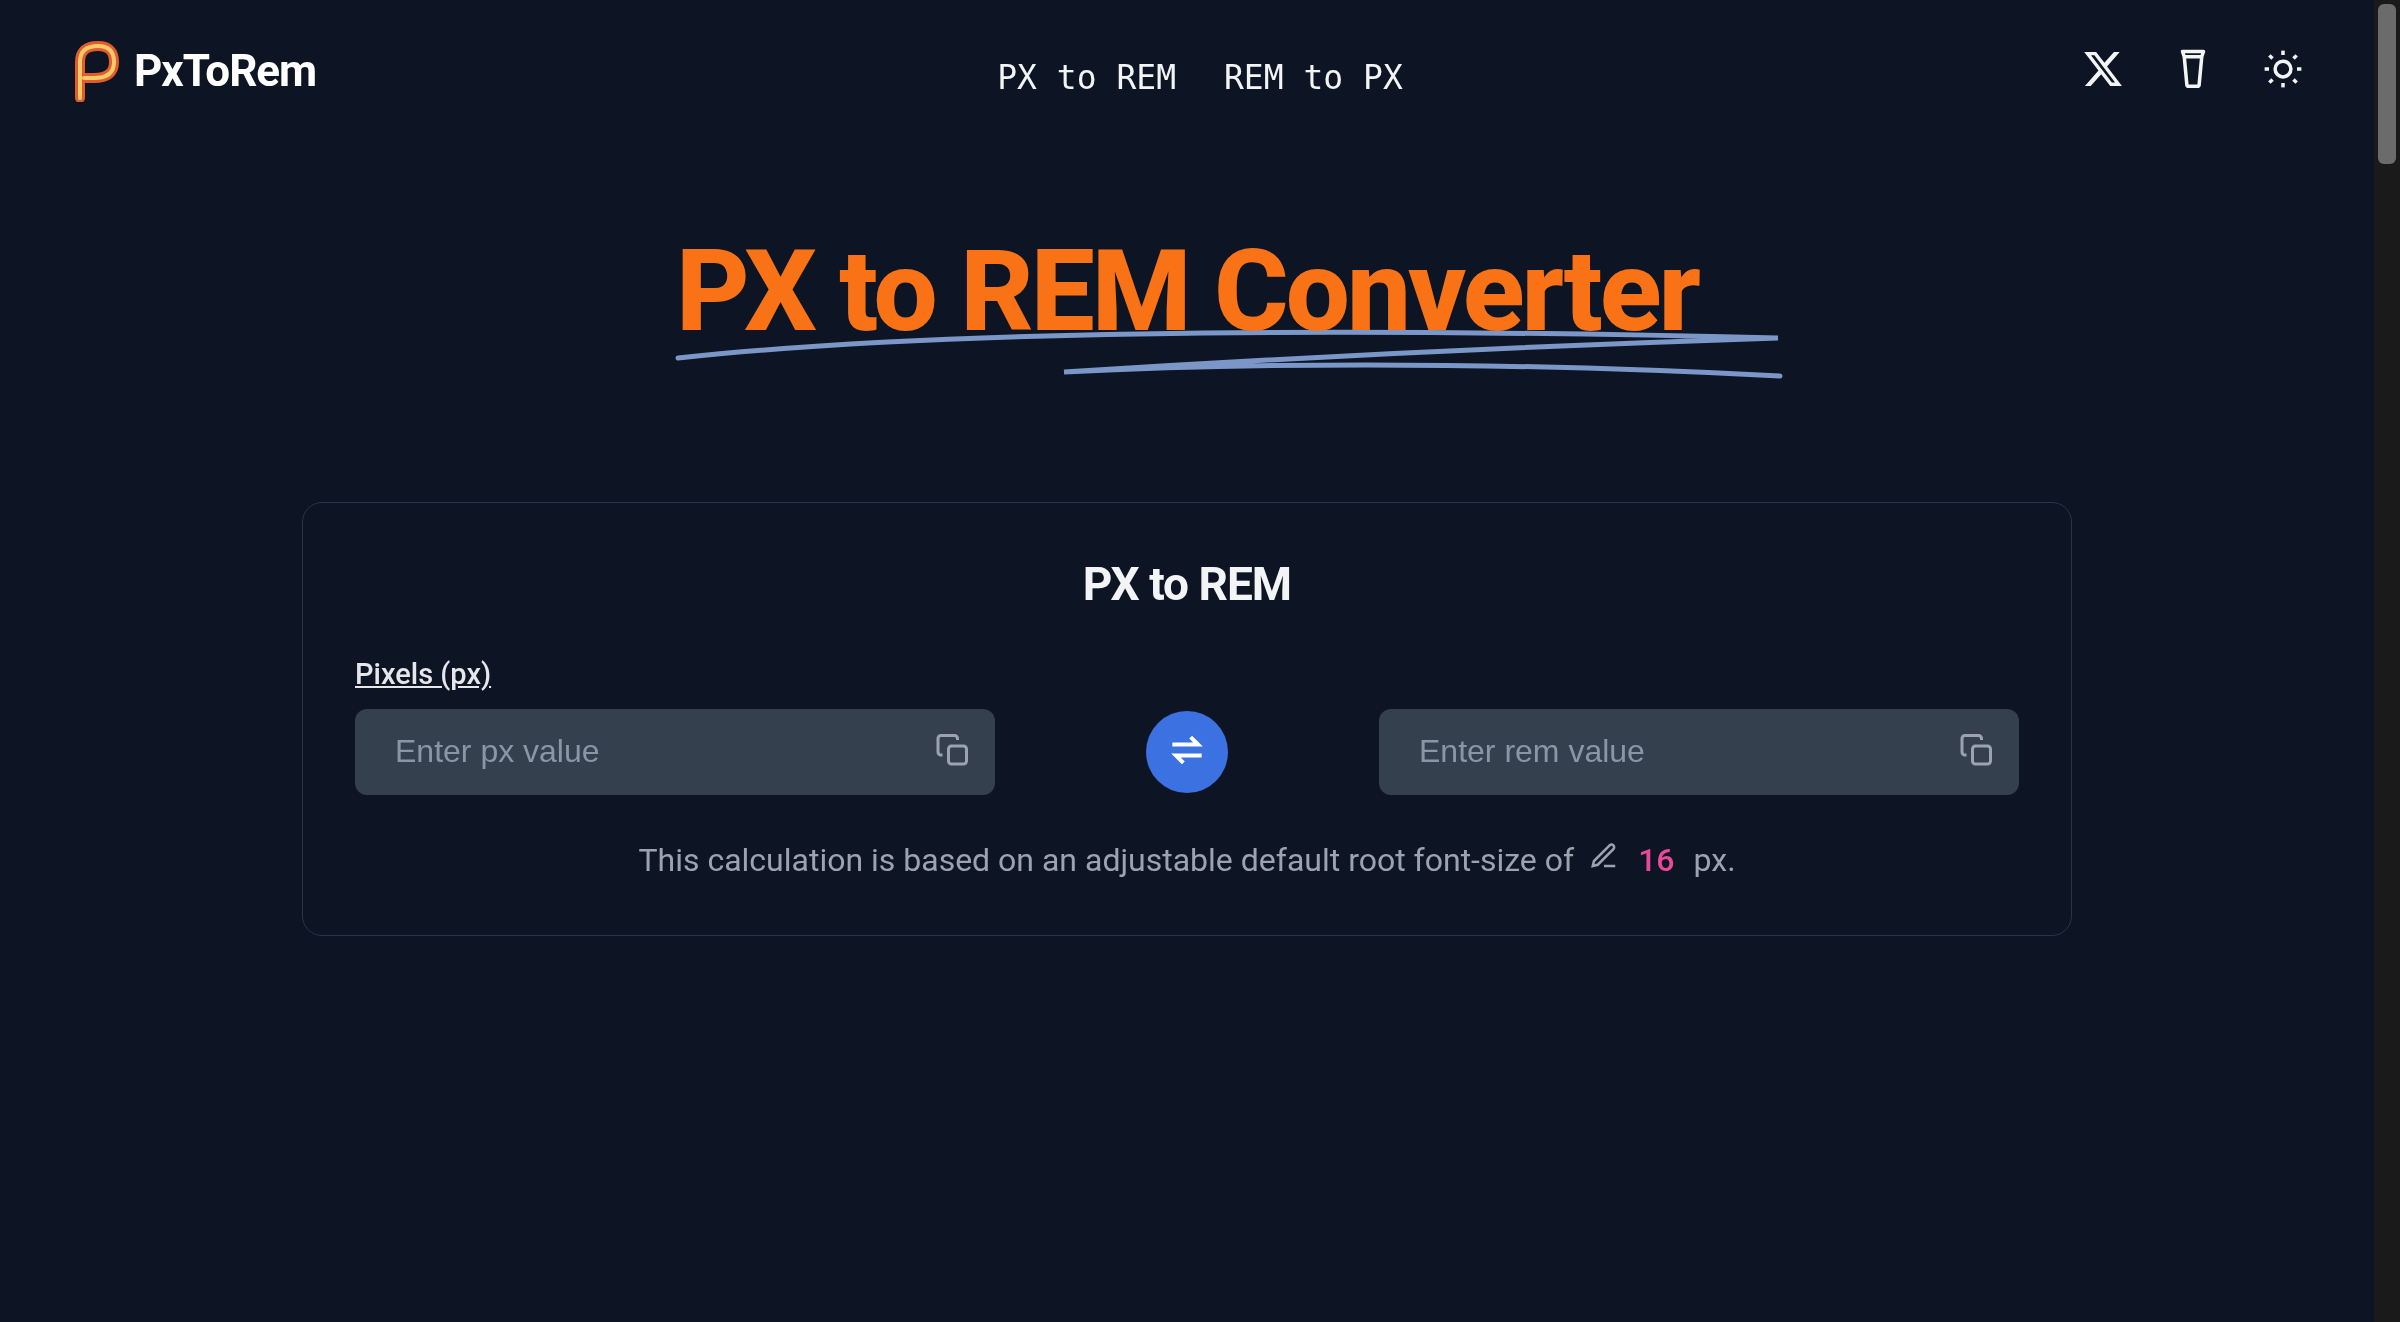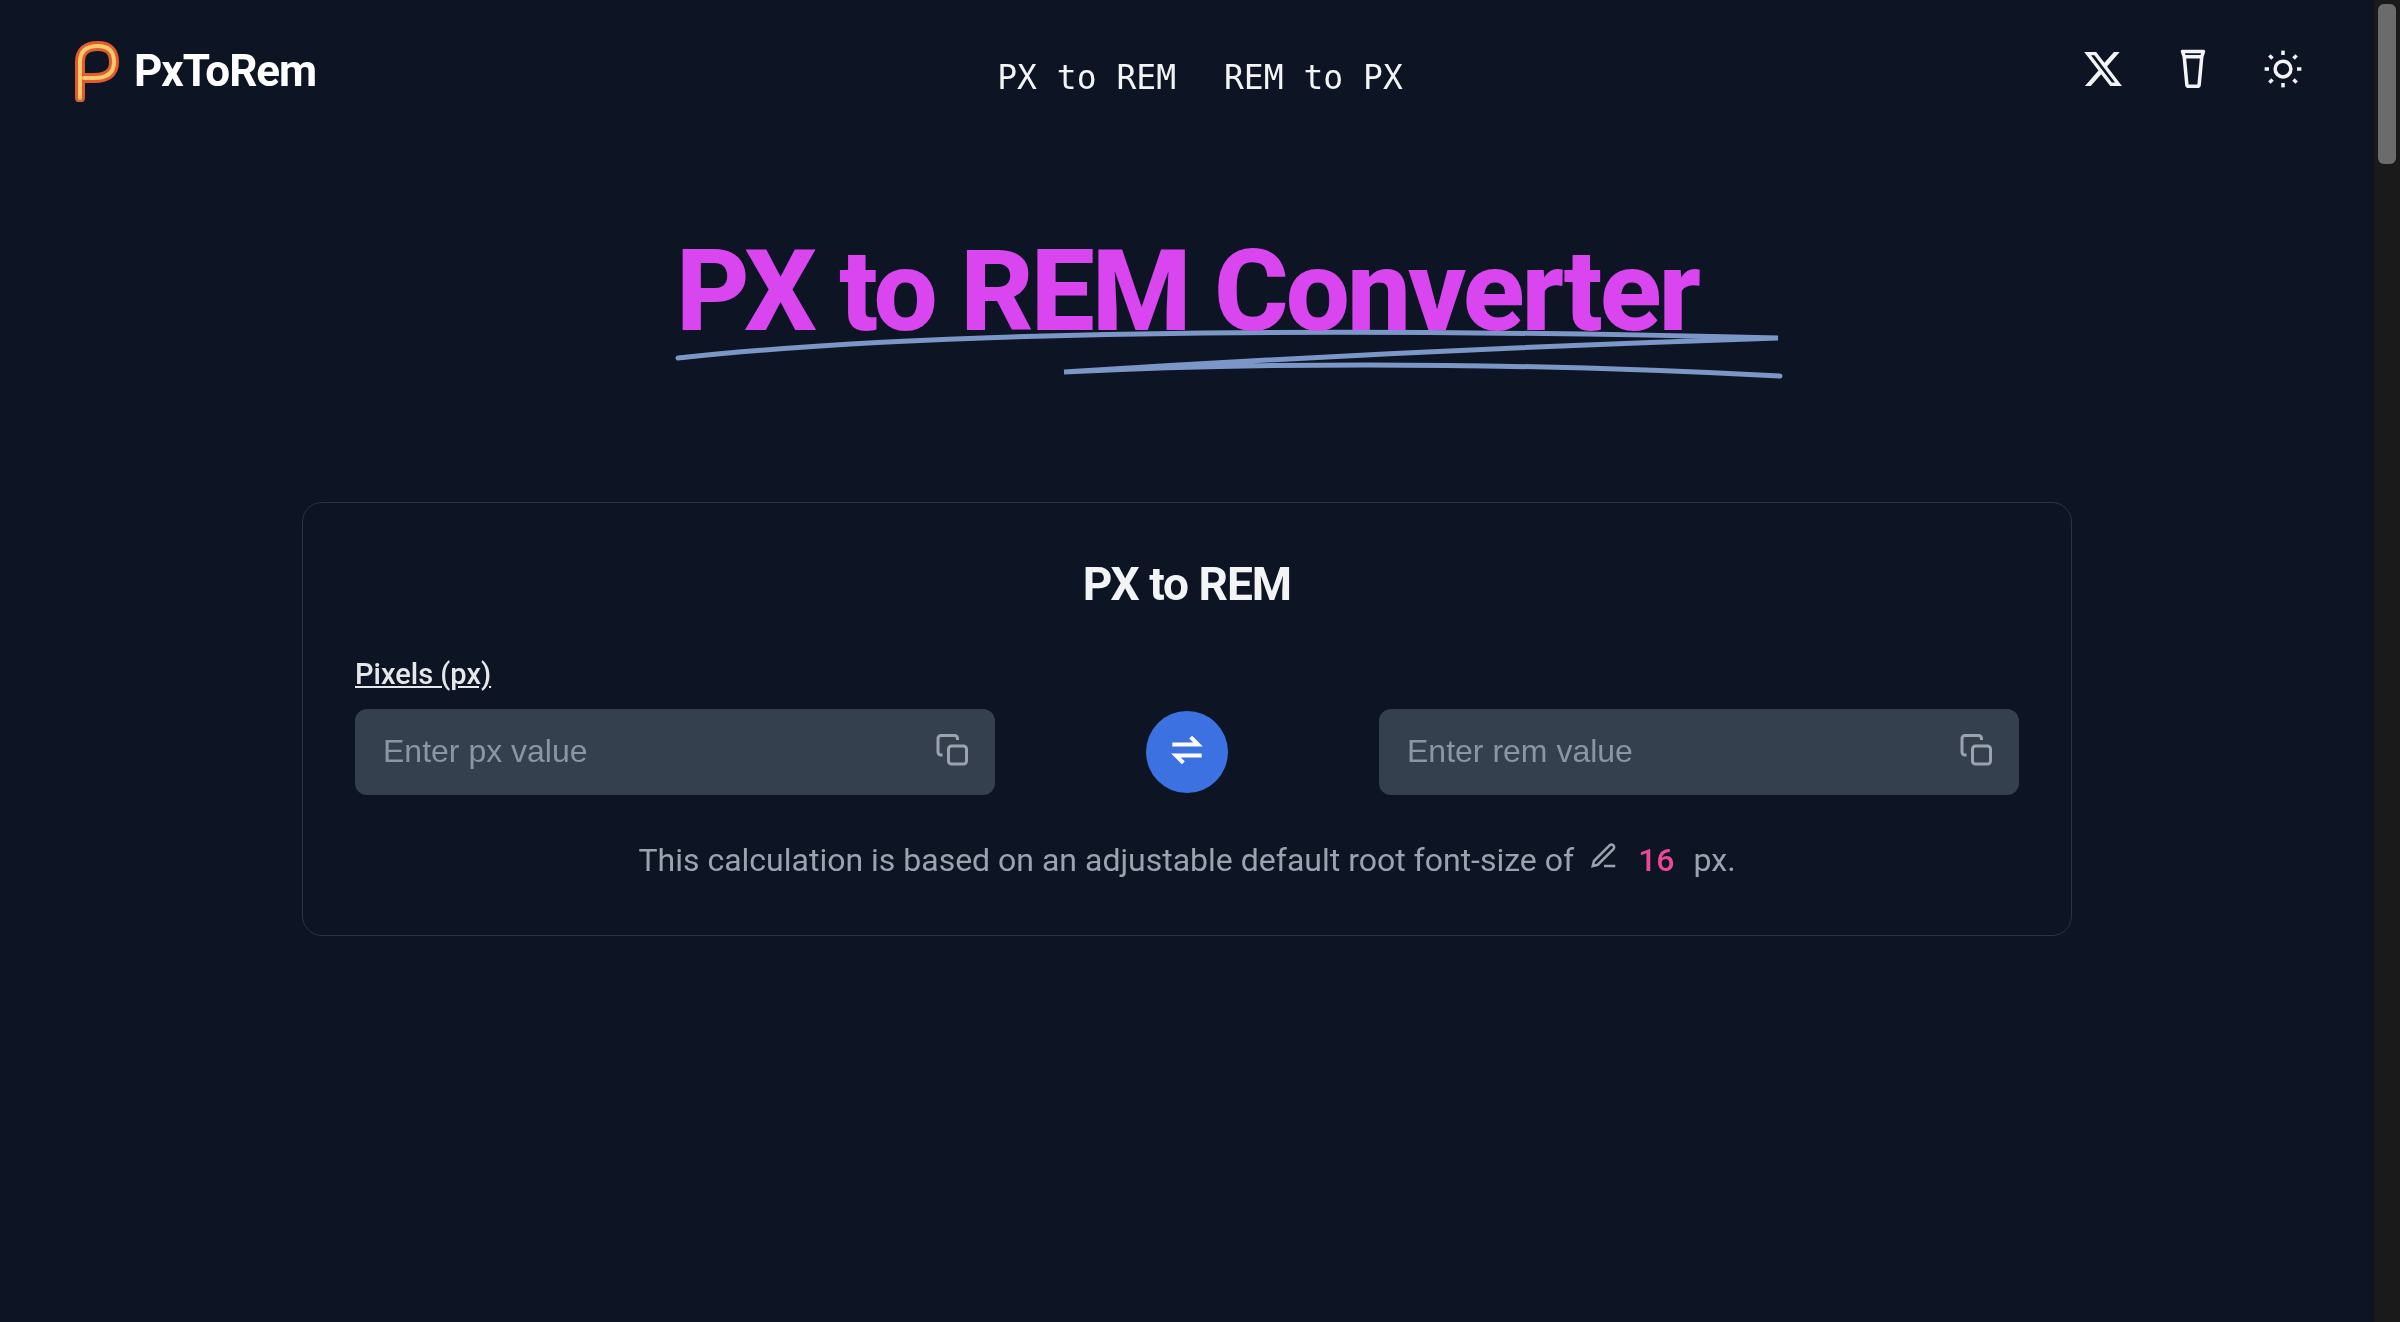--- a/index.html
+++ b/index.html
@@ -22,34 +22,34 @@
 
     nav.main-nav { position:absolute; left:50%; top:58px; transform:translateX(-50%); display:flex; gap:48px; }
     nav.main-nav a { font-size:33px; font-weight:500; color:#f3f4f6; text-decoration:none; font-family:ui-monospace,Menlo,monospace; }
 
     .header-icons { display:flex; align-items:center; gap:48px; }
     .header-icons svg { width:42px; height:42px; stroke:#f3f4f6; fill:none; stroke-width:2; }
     .header-icons .x-icon svg { fill:#f3f4f6; stroke:none; }
 
     .hero { margin-top:130px; text-align:center; padding:0 80px; }
     .hero-title-wrap { position:relative; display:inline-block; }
-    .hero h1 { font-size:114px; font-weight:800; color:#d946ef; letter-spacing:-3px; line-height:1.05; position:relative; z-index:2; }
+    .hero h1 { font-size:114px; font-weight:800; color:#f97316; letter-spacing:-3px; line-height:1.05; position:relative; z-index:2; }
     .scribble { position:absolute; left:-6px; right:-6px; bottom:-44px; height:80px; z-index:1; }
     .subtitle { max-width:1760px; margin:110px auto 0 auto; font-size:49px; font-weight:700; line-height:1.32; color:#9ca3af; letter-spacing:-1px; }
 
     .card { width:1770px; margin:150px auto 0 auto; border:1.5px solid #2a3447; border-radius:20px; padding:54px 52px 56px 52px; background:transparent; }
     .card h2 { text-align:center; font-size:46px; font-weight:700; color:#f3f4f6; letter-spacing:-1px; margin-bottom:46px; }
 
     .convert-row { display:flex; align-items:flex-end; justify-content:space-between; gap:36px; }
     .field-group { flex:1; max-width:640px; }
     .field-label { font-size:29px; font-weight:500; color:#e5e7eb; margin-bottom:18px; display:block;text-decoration:underline; }
     .input-wrap { position:relative; }
     .input-wrap input {
       width:100%; height:86px; background:#35404f; border:none; border-radius:12px;
-      padding:0 80px 0 28px; font-size:32px; color:#a3a3a3; outline:none;
+      padding:0 80px 0 40px; font-size:32px; color:#a3a3a3; outline:none;
     }
     .input-wrap input::placeholder { color:#8a95a5; }
     .copy-btn { position:absolute; right:18px; top:50%; transform:translateY(-50%); background:none; border:none; cursor:pointer; padding:6px; }
     .copy-btn svg { width:36px; height:36px; stroke:#9ca3af; fill:none; stroke-width:2; }
 
     .swap-btn { width:82px; height:82px; min-width:82px; border-radius:50%; background:#3b71e0; border:none; display:flex; align-items:center; justify-content:center; cursor:pointer; margin-bottom:2px; }
     .swap-btn svg { width:44px; height:44px; stroke:#ffffff; fill:none; stroke-width:2.2; }
 
     .footer-note { margin-top:46px; text-align:center; font-size:32px; color:#9ca3af; display:flex; align-items:center; justify-content:center; gap:15px; flex-wrap:wrap; }
     .footer-note .edit-icon svg { width:30px; height:30px; stroke:#9ca3af; fill:none; stroke-width:2; }

